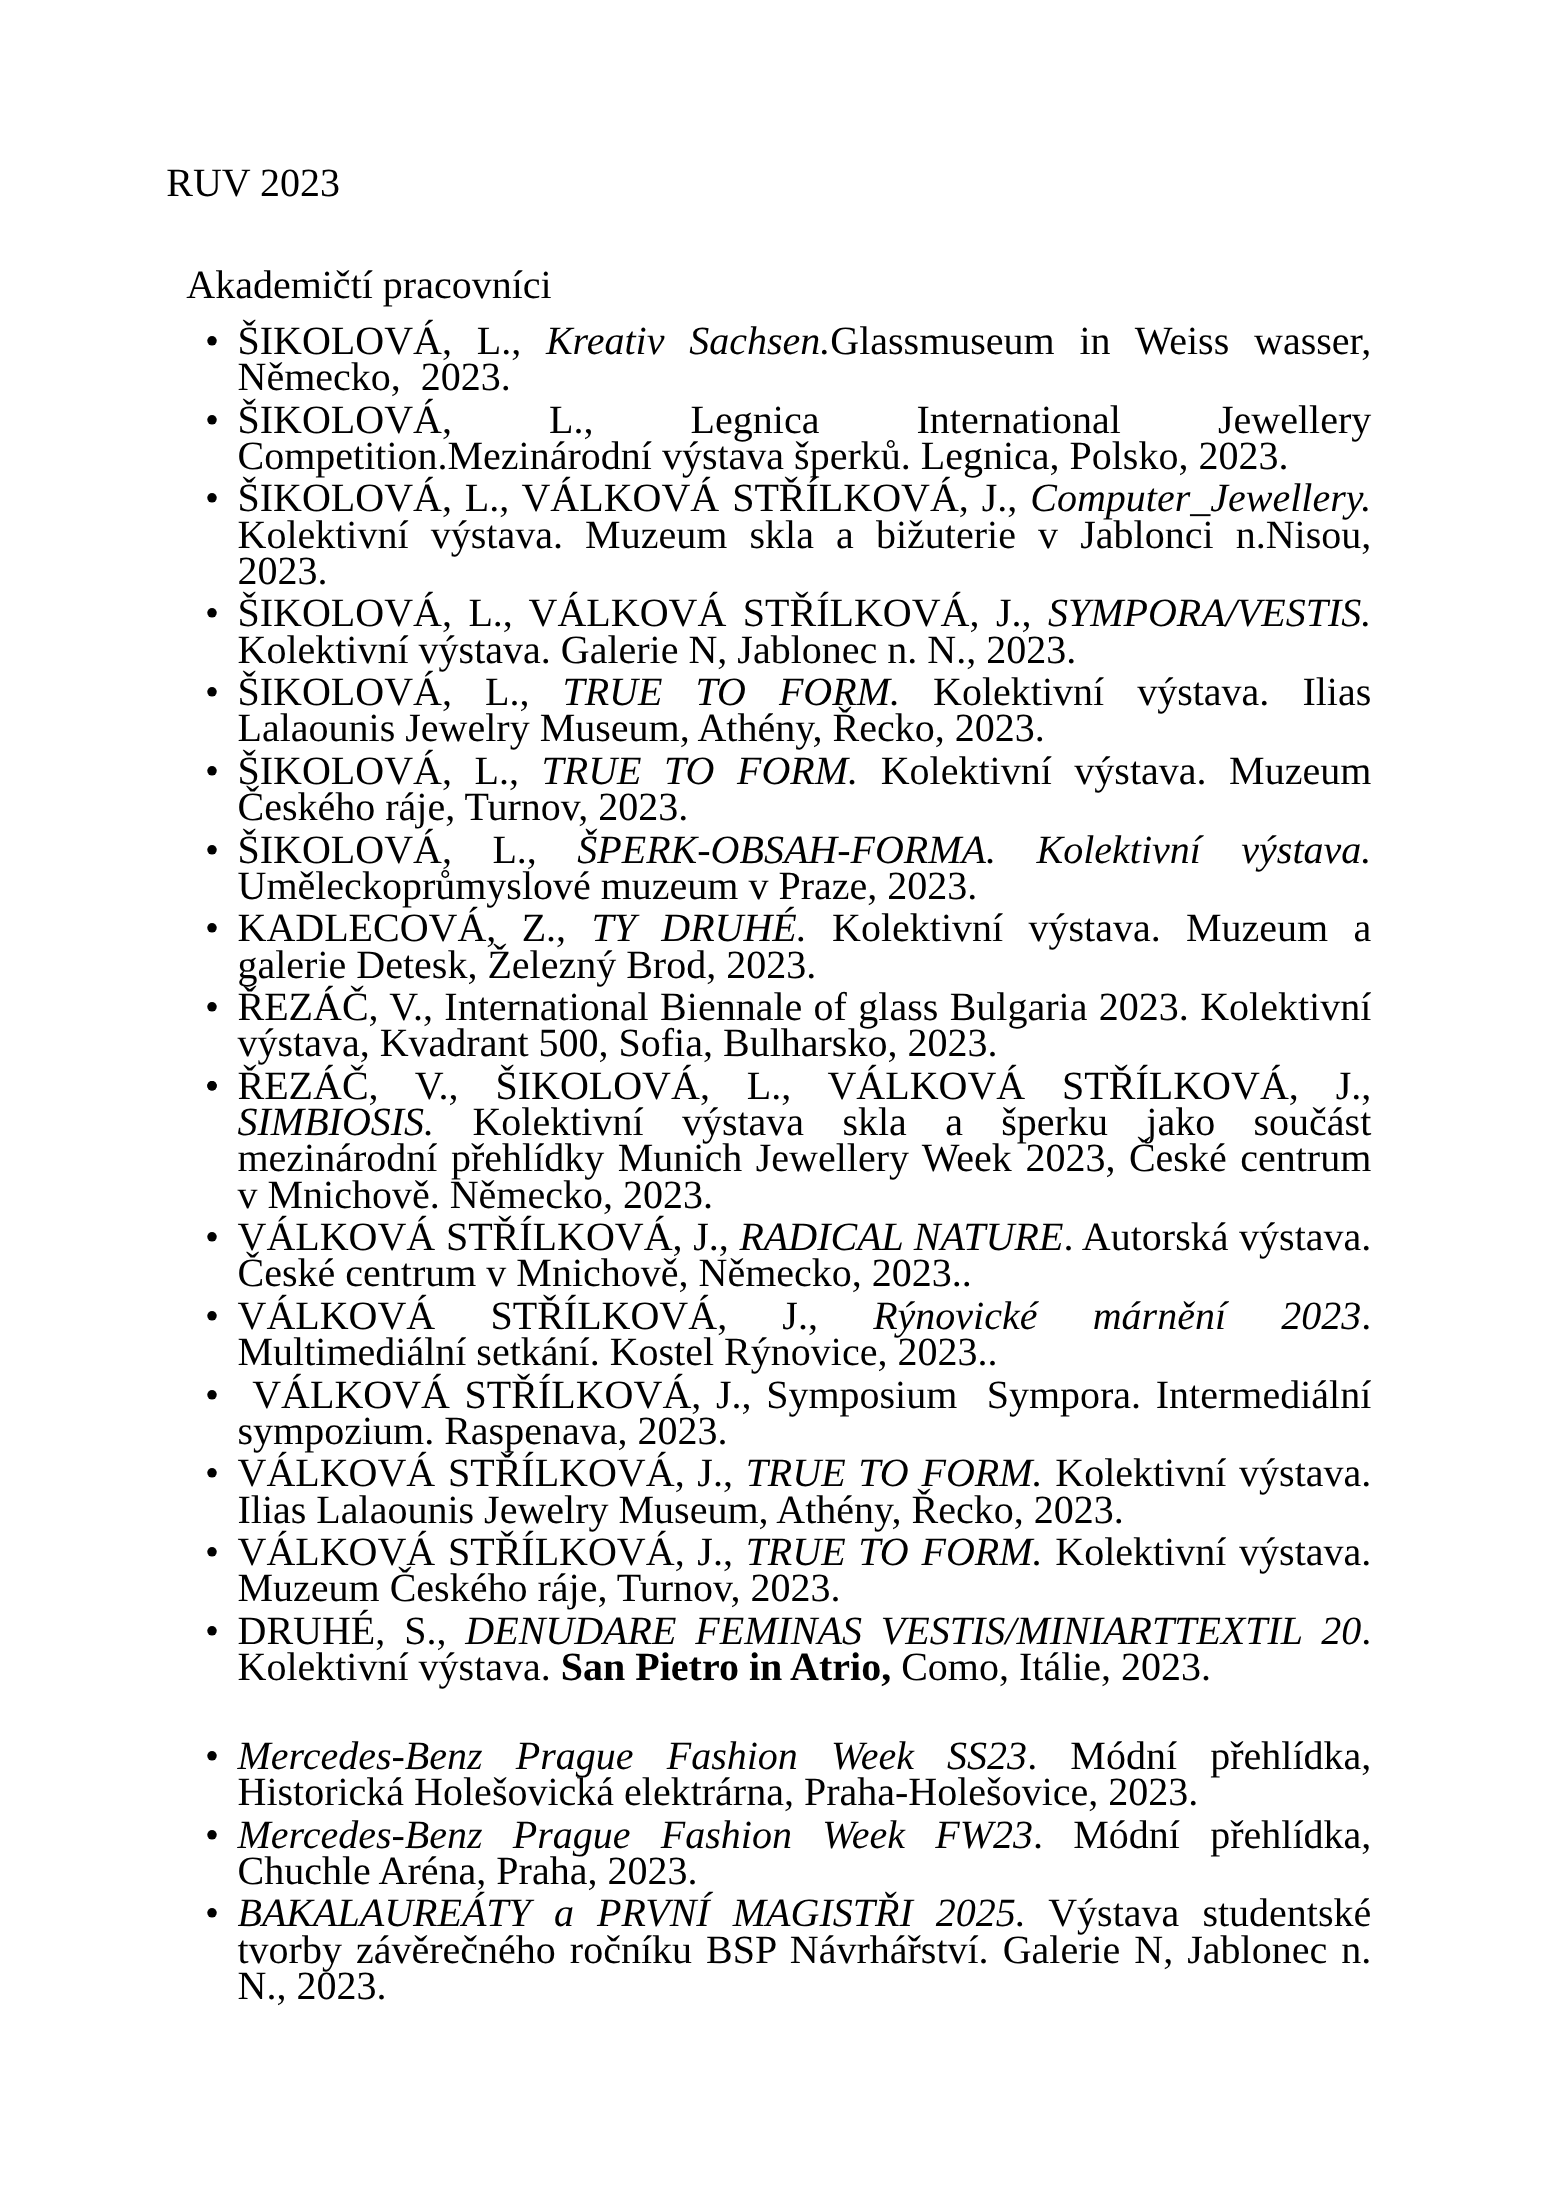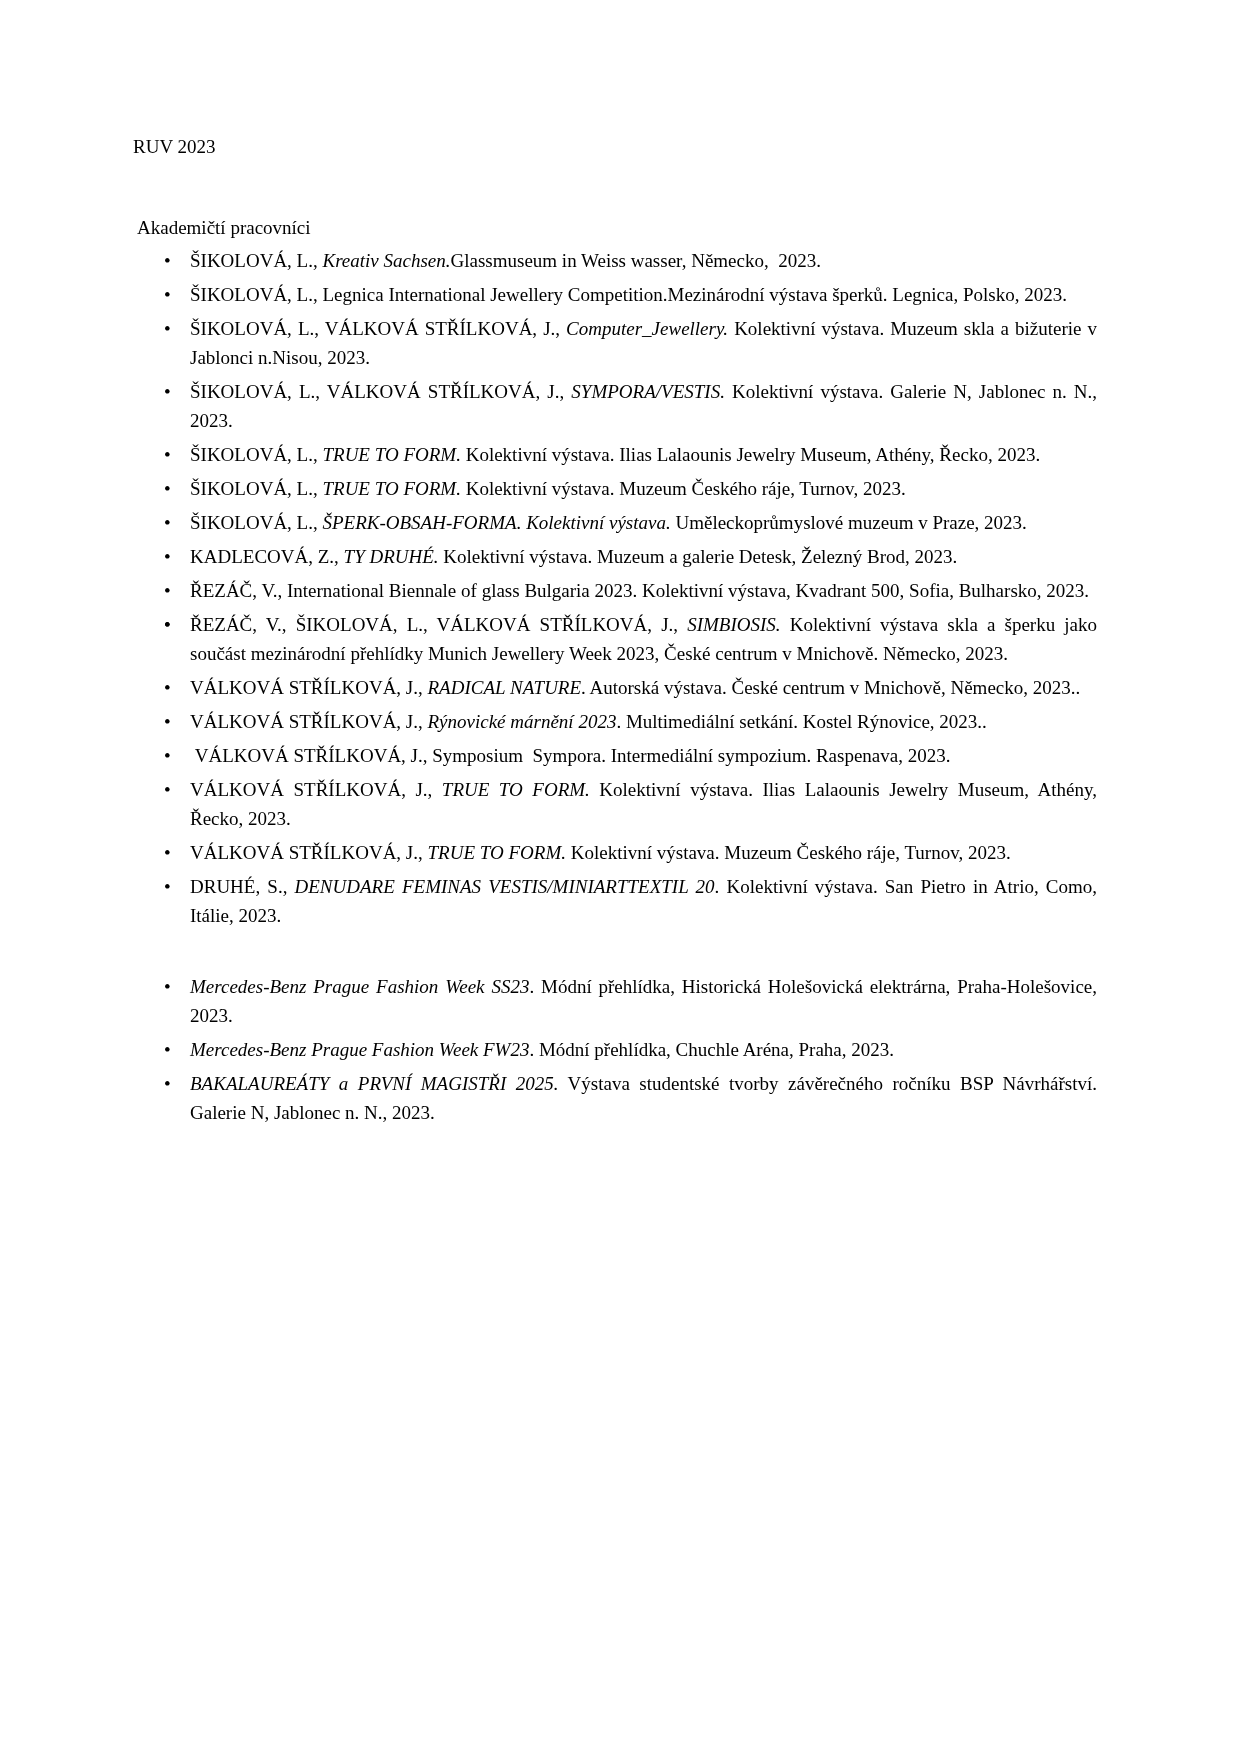--- a/index.html
+++ b/index.html
@@ -3,49 +3,49 @@
 <meta charset="utf-8">
 <style>
   html, body { margin: 0; padding: 0; background: #ffffff; }
   .page {
     position: relative;
     width: 1241px;
     height: 1755px;
     background: #ffffff;
     color: #000000;
     font-family: "Liberation Serif", "DejaVu Serif", serif;
-    font-size: 19px;
+    font-size: 32px;
     line-height: 29px;
     overflow: hidden;
   }
   .content {
     position: absolute;
     left: 133px;
     top: 132px;
     width: 964px;
   }
   .doc-title { margin: 0 0 52px 0; }
-  .section-heading { margin: 4px; font-weight: normal; }
+  .section-heading { margin: 16px; font-weight: normal; }
   .section + .section { margin-top: 42px; }
   ul.entry-list { list-style: none; margin: 0; padding: 0; }
   li.entry {
     position: relative;
     padding-left: 57px;
     margin-bottom: 5px;
     text-align: justify;
     text-justify: inter-word;
   }
   li.entry .bullet {
     position: absolute;
     left: 31px;
     top: 0;
   }
   .entry-text { white-space: pre-wrap; }
   .i { font-style: italic; }
-  .b { font-weight: normal; }
+  .b { font-weight: bold; }
 </style>
 </head>
 <body>
 
 <div class="page">
   <div class="content">
     <p class="doc-title">RUV 2023</p>
     <div id="sections-root">
         <section class="section">
           <p class="section-heading">Akademičtí pracovníci</p>

